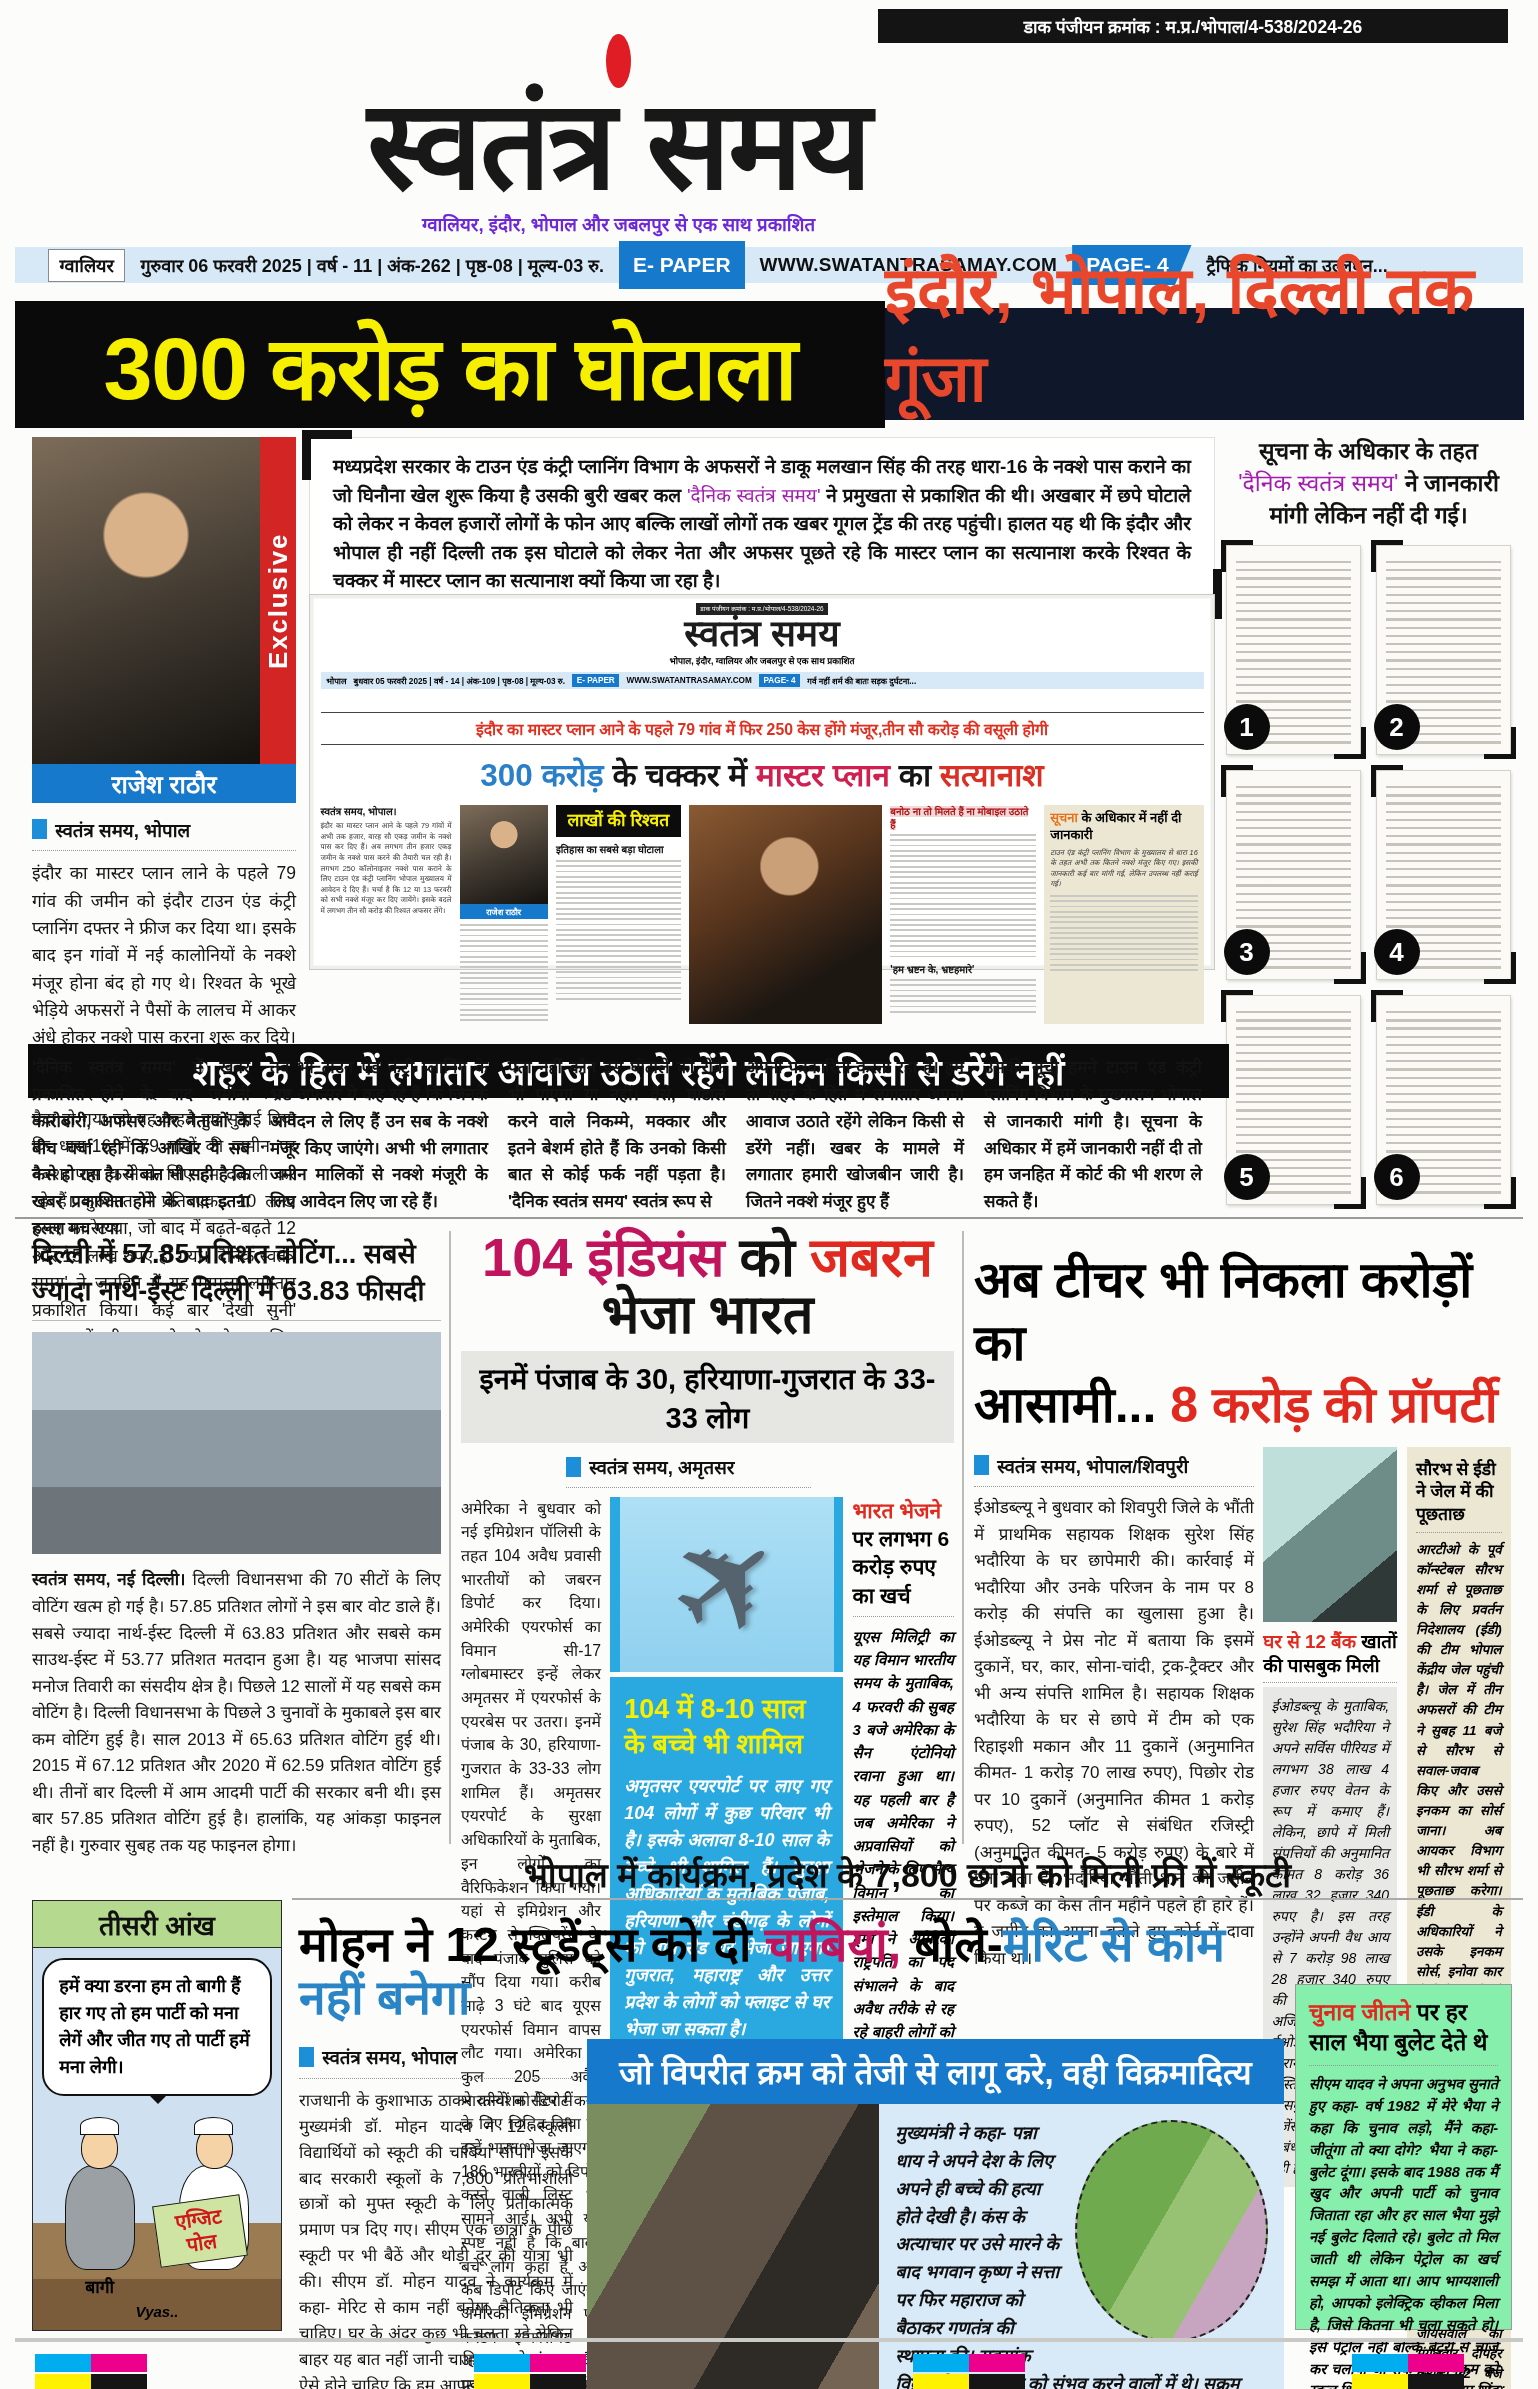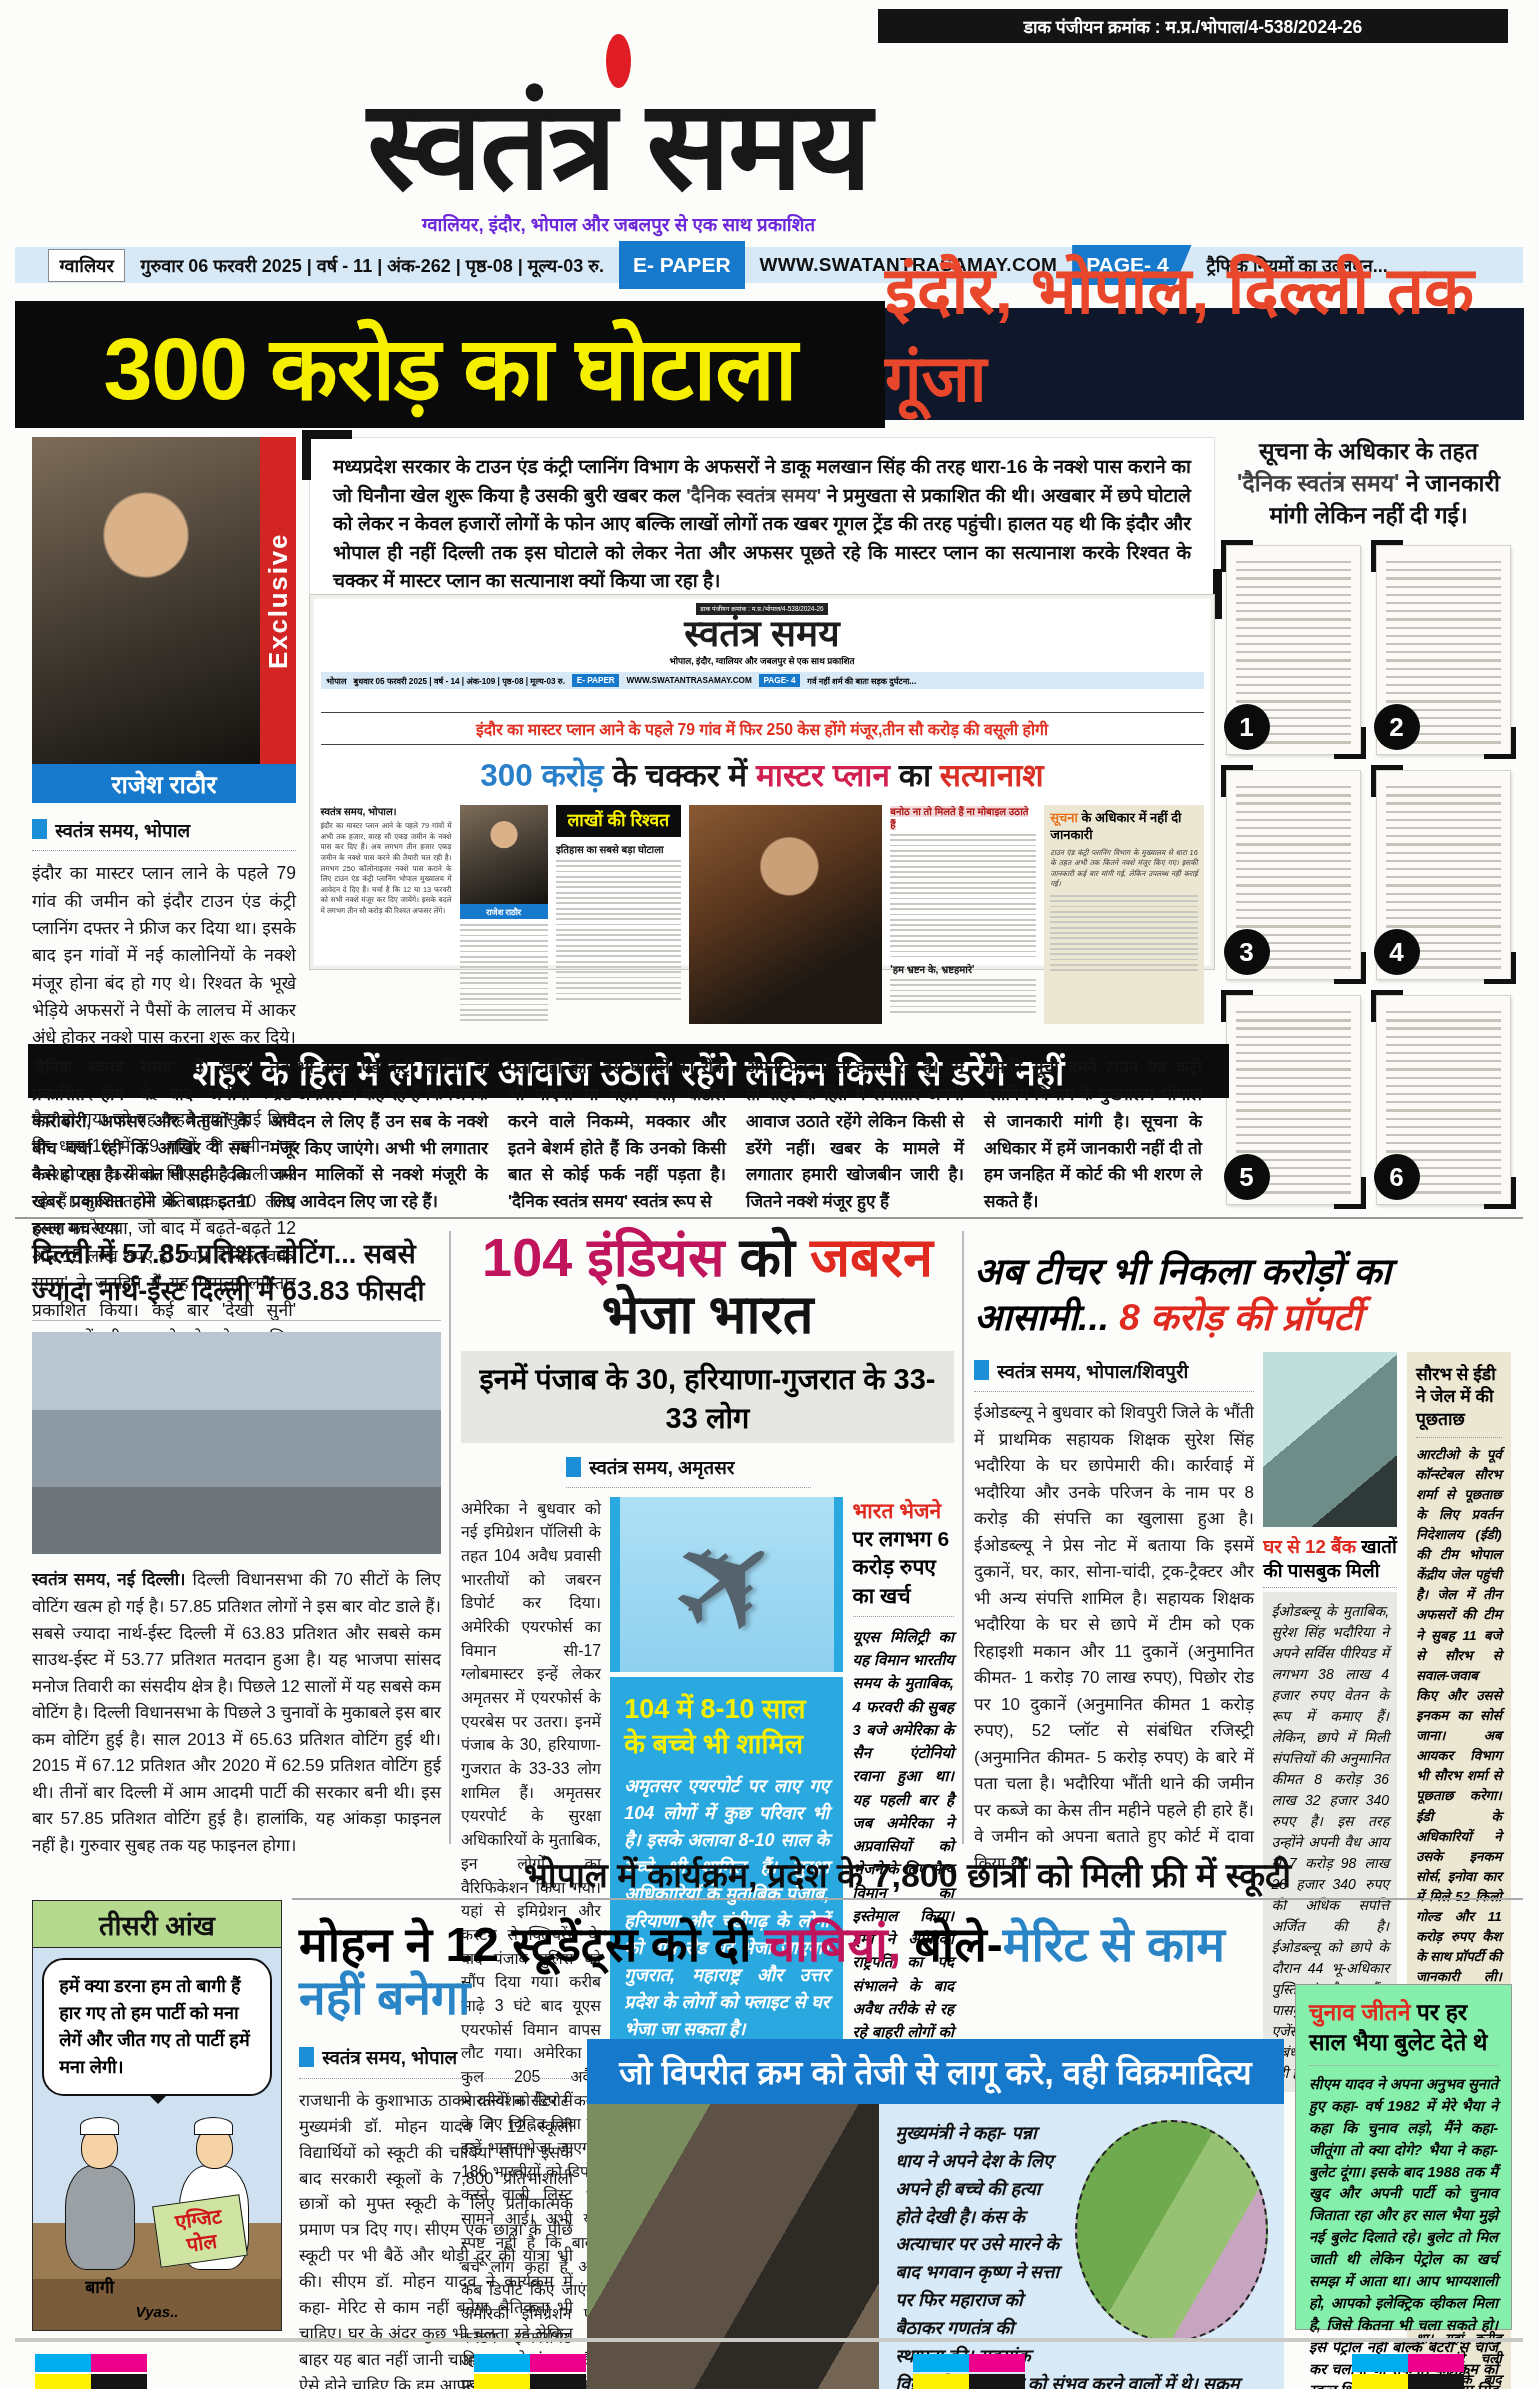--- a/index.html
+++ b/index.html
@@ -4,21 +4,21 @@
 <style>
   * { margin:0; padding:0; box-sizing:border-box; }
   html,body { background:#e9e9e7; }
   body { font-family:"Liberation Sans","DejaVu Sans",sans-serif; }
   #paper { position:relative; width:1538px; height:2389px; background:#fcfcfa; margin:0 auto; overflow:hidden; }
   .abs { position:absolute; }
   .ctr { text-align:center; }
   .jst { text-align:justify; }
   .b { font-weight:bold; }
   .red { color:#e02a20; }
-  .brand-red { color:#404040; font-weight:bold; }
+  .brand-red { color:#a21caf; font-weight:normal; }
 
   
   .postal { background:#141414; color:#fff; font-size:17.5px; font-weight:bold; display:flex; align-items:center; justify-content:center; }
   .mast-dot { width:24.5px; height:54px; border-radius:50%; background:#e01c24; margin:0 auto; }
   .mast-title { font-size:124px; font-weight:900; color:#181818; line-height:.92; letter-spacing:-2.3px; }
   .mast-sub { font-size:18.7px; font-weight:bold; color:#6d28d9; margin-top:9px; }
 
   
   .hbar { background:#d7e9f7; display:flex; align-items:center; gap:15px; font-size:18px; font-weight:bold; color:#101010; }
   .ed-box { background:#fff; border:0.6px solid #8a8a8a; padding:3.5px 10.5px; margin-left:33px; }
@@ -90,21 +90,21 @@
 
   
   .h-delhi { font-size:27px; font-weight:bold; line-height:1.38; color:#0f0f0f; border-bottom:1.8px solid #bbb; padding-bottom:9.3px; }
   .dep-head { font-size:54px; font-weight:900; line-height:1.05; }
   .dep-sub { background:#e6e6e3; font-size:29px; font-weight:bold; text-align:center; padding:7px 3.5px; }
   .cost-head { font-size:21px; font-weight:bold; line-height:1.35; border-bottom:1.2px dotted #999; padding-bottom:5.8px; }
   .ital { font-style:italic; }
   .bluebox { background:#29a9e0; padding:15px 14px; }
   .bluebox .yh { color:#f7ef00; font-size:27px; font-weight:900; line-height:1.3; }
   .bluebox .tx { color:#fff; font-size:18px; line-height:1.5; font-style:italic; font-weight:600; margin-top:10.5px; }
-  .teach-head { font-size:37px; font-weight:900; line-height:1.25;font-style:italic; }
+  .teach-head { font-size:50px; font-weight:900; line-height:1.25; }
   .graybox { background:#e8e8e5; padding:8.2px; }
   .gb-head { font-size:18.7px; font-weight:900; line-height:1.25; border-bottom:1.2px dotted #999; padding-bottom:4.7px; }
   .beigebox { background:#ece7d3; padding:10.5px 9.3px; }
 
   
   .strip { font-size:34px; font-weight:bold; color:#0d0d0d; text-align:center; }
   .mohan-head { font-size:48px; font-weight:900; line-height:1.1; }
   .mag { color:#c0155c; } .blu { color:#2a85c7; }
   .bar-blue { background:#1779cc; color:#fff; font-size:33px; font-weight:bold; display:flex; align-items:center; justify-content:center; }
   .vikram { background:#d8eaf8; padding:16.3px; font-size:18px; line-height:1.55; font-style:italic; font-weight:600; color:#101010; }

